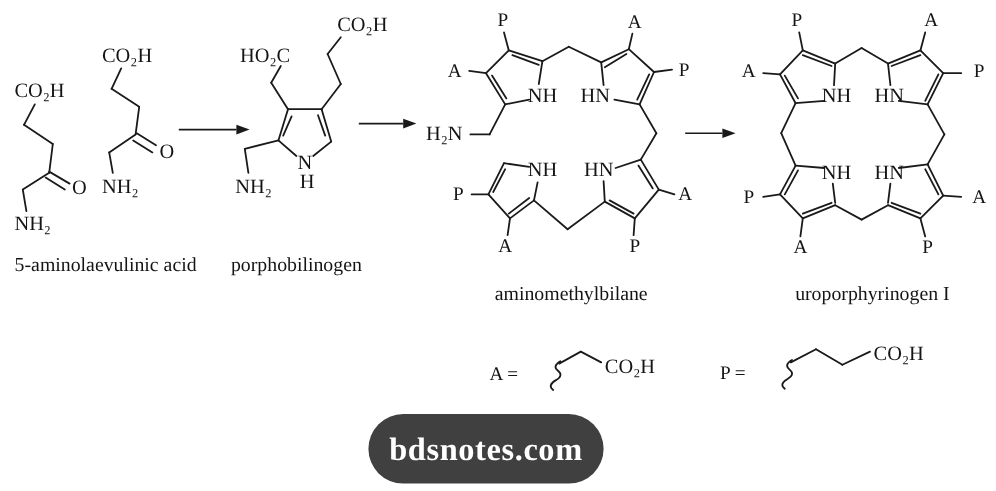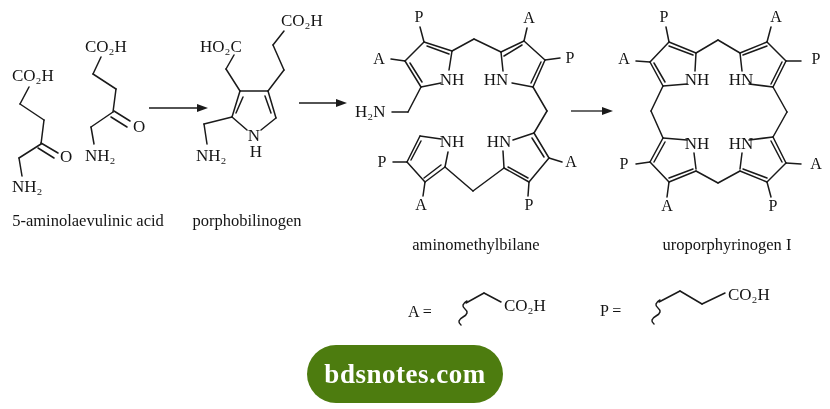--- a/index.html
+++ b/index.html
@@ -7,21 +7,21 @@
           font-family:"Liberation Serif","DejaVu Serif",serif;}
   svg{position:absolute;left:0;top:0;}
   .bonds line,.bonds path{stroke:#1a1a1a;stroke-width:1.5;fill:none;stroke-linecap:round;stroke-linejoin:round;}
   .arrow line{stroke:#1a1a1a;stroke-width:1.3;}
   .arrow polygon{fill:#1a1a1a;stroke:none;}
   text{fill:#141414;font-family:"Liberation Serif","DejaVu Serif",serif;font-size:17px;}
   text.sub{font-size:16px;}
   text.cap{font-size:16.5px;}
   text.mid{text-anchor:middle;}
   .badge{position:absolute;left:307px;top:345px;width:196px;height:58px;border-radius:29px;
-         background:#4d7c0f;color:#ffffff;display:flex;align-items:center;justify-content:center;
+         background:#404040;color:#ffffff;display:flex;align-items:center;justify-content:center;
          font-weight:bold;font-size:27px;letter-spacing:.5px;}
 </style>
 </head>
 <body>
 
 <div class="canvas">
 <svg width="830" height="409" viewBox="0 0 830 409">
 
   <g>
     <g class="bonds">

